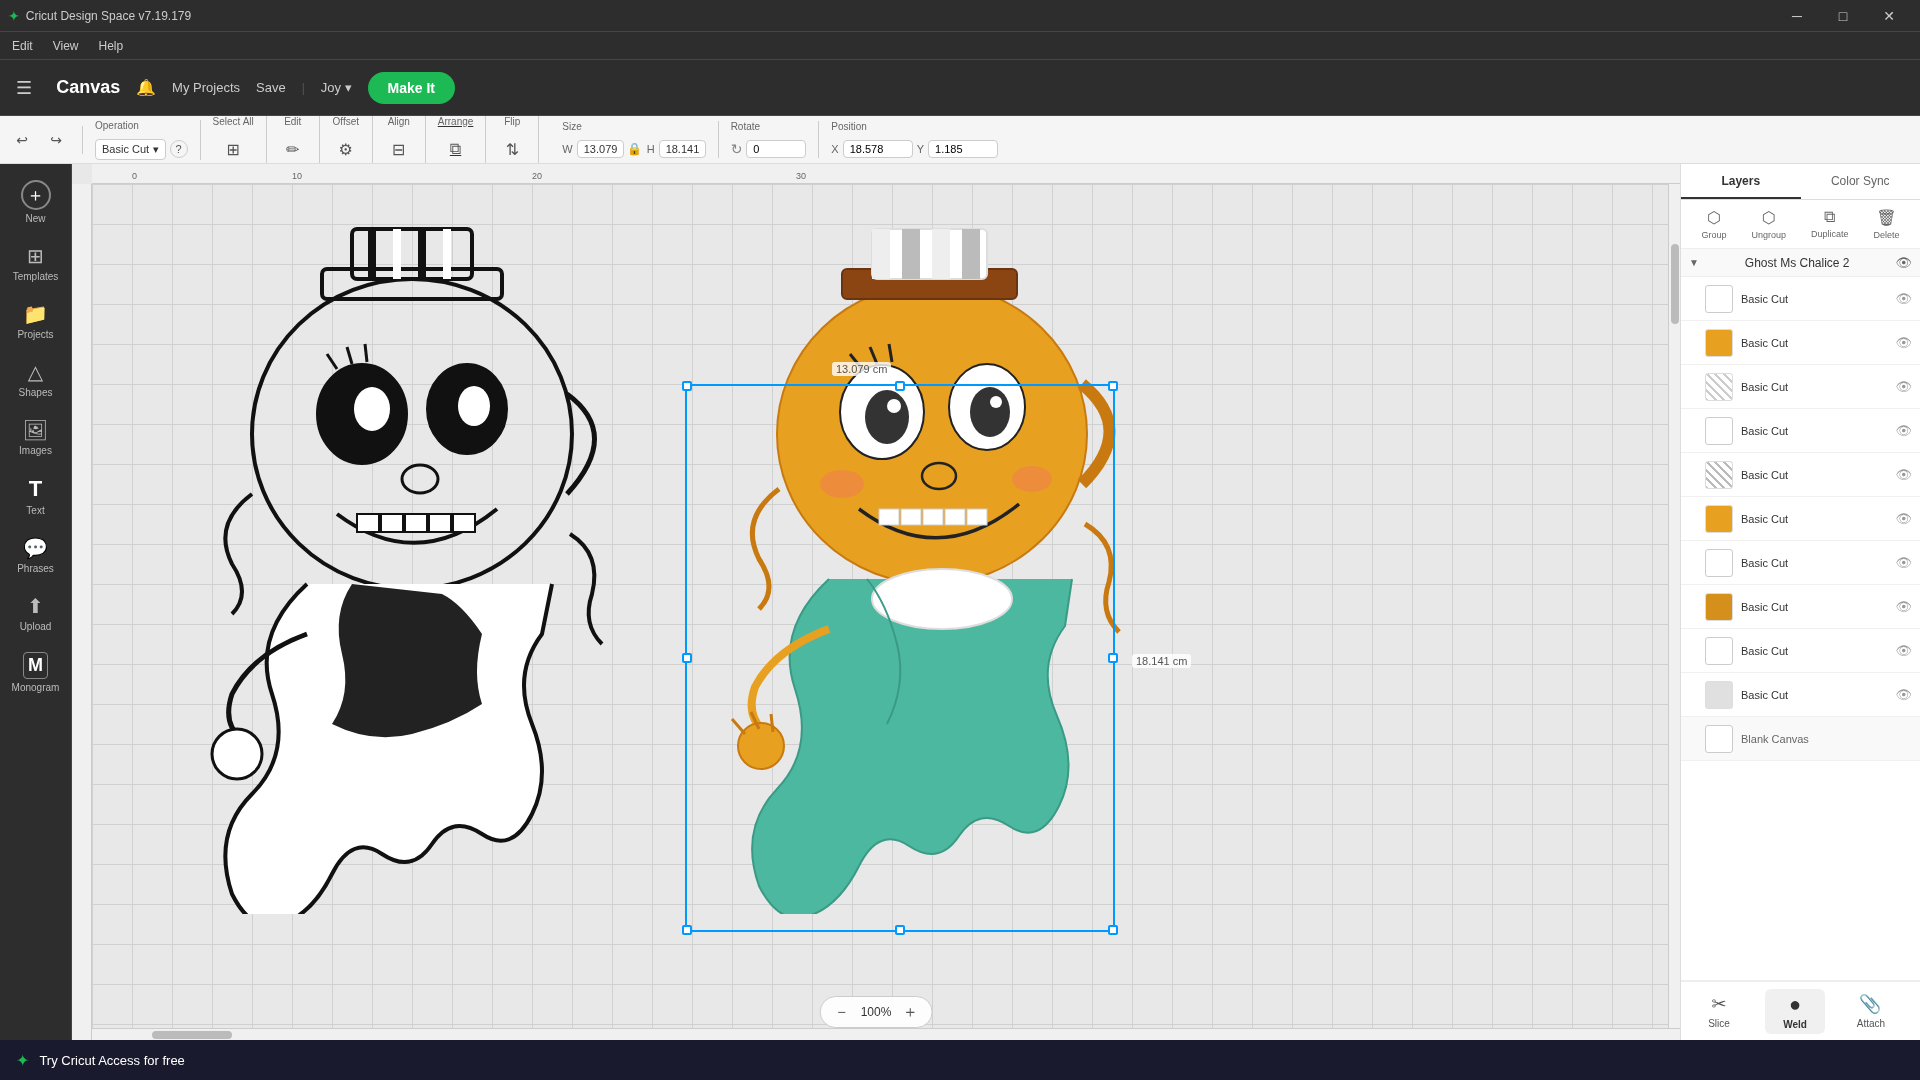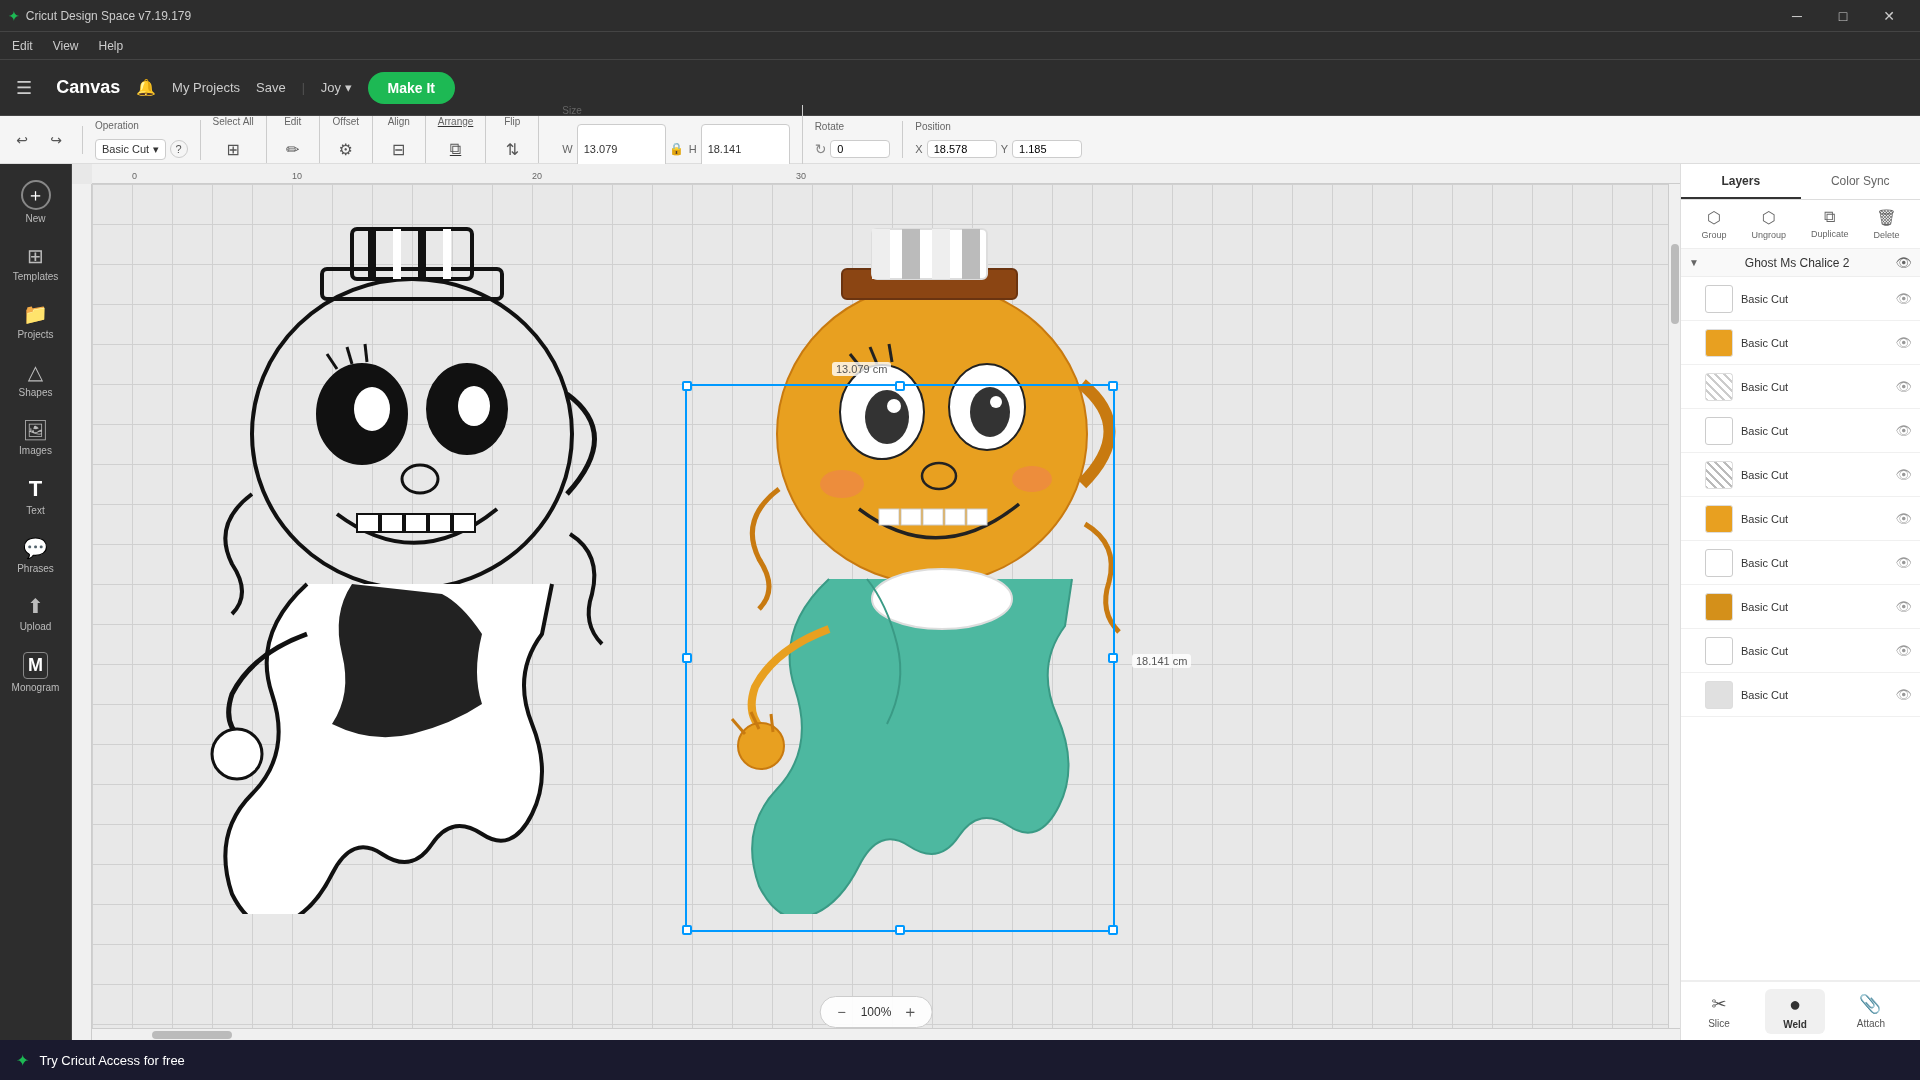--- a/index.html
+++ b/index.html
@@ -74,21 +74,21 @@
       background: #fff; border: 1px solid #ccc; border-radius: 4px;
       padding: 3px 6px; font-size: 11px; color: #333; cursor: pointer; display: flex; align-items: center; gap: 4px;
     }
     .toolbar-btn {
       background: none; border: none; cursor: pointer; color: #555; font-size: 14px;
       width: 28px; height: 28px; display: flex; align-items: center; justify-content: center;
       border-radius: 4px;
     }
     .size-input {
       background: #fff; border: 1px solid #ccc; border-radius: 4px;
-      padding: 18px 6px; width: 89px; font-size: 11px; color: #333;
+      padding: 2px 6px; width: 47px; font-size: 11px; color: #333;
     }
     .lock-icon { font-size: 12px; color: #888; }
     .rotate-input { background: #fff; border: 1px solid #ccc; border-radius: 4px; padding: 2px 6px; width: 60px; font-size: 11px; }
     .pos-input { background: #fff; border: 1px solid #ccc; border-radius: 4px; padding: 2px 6px; width: 70px; font-size: 11px; }
 
     
     #main-layout {
       display: flex;
       height: calc(1080px - 32px - 28px - 56px - 48px - 40px);
     }
@@ -698,20 +698,24 @@
         <span class="layer-name">Basic Cut</span>
         <span class="layer-eye">👁</span>
       </div>
 
       <div class="layer-item">
         <div class="layer-thumb" style="background:#e0e0e0;"></div>
         <span class="layer-name">Basic Cut</span>
         <span class="layer-eye">👁</span>
       </div>
 
+      <div class="layer-item" style="background:#f9f9f9;">
+        <div class="layer-thumb swatch-white"></div>
+        <span class="layer-name" style="color:#666;">Blank Canvas</span>
+      </div>
 
     </div>
 
     <div id="bottom-tools" style="border-top:2px solid #eee;">
       <div class="bottom-tool">
         <span class="icon">✂</span>
         <span>Slice</span>
       </div>
       <div class="btool-sep"></div>
       <div class="bottom-tool weld active" style="background:#f0f0f0;">

